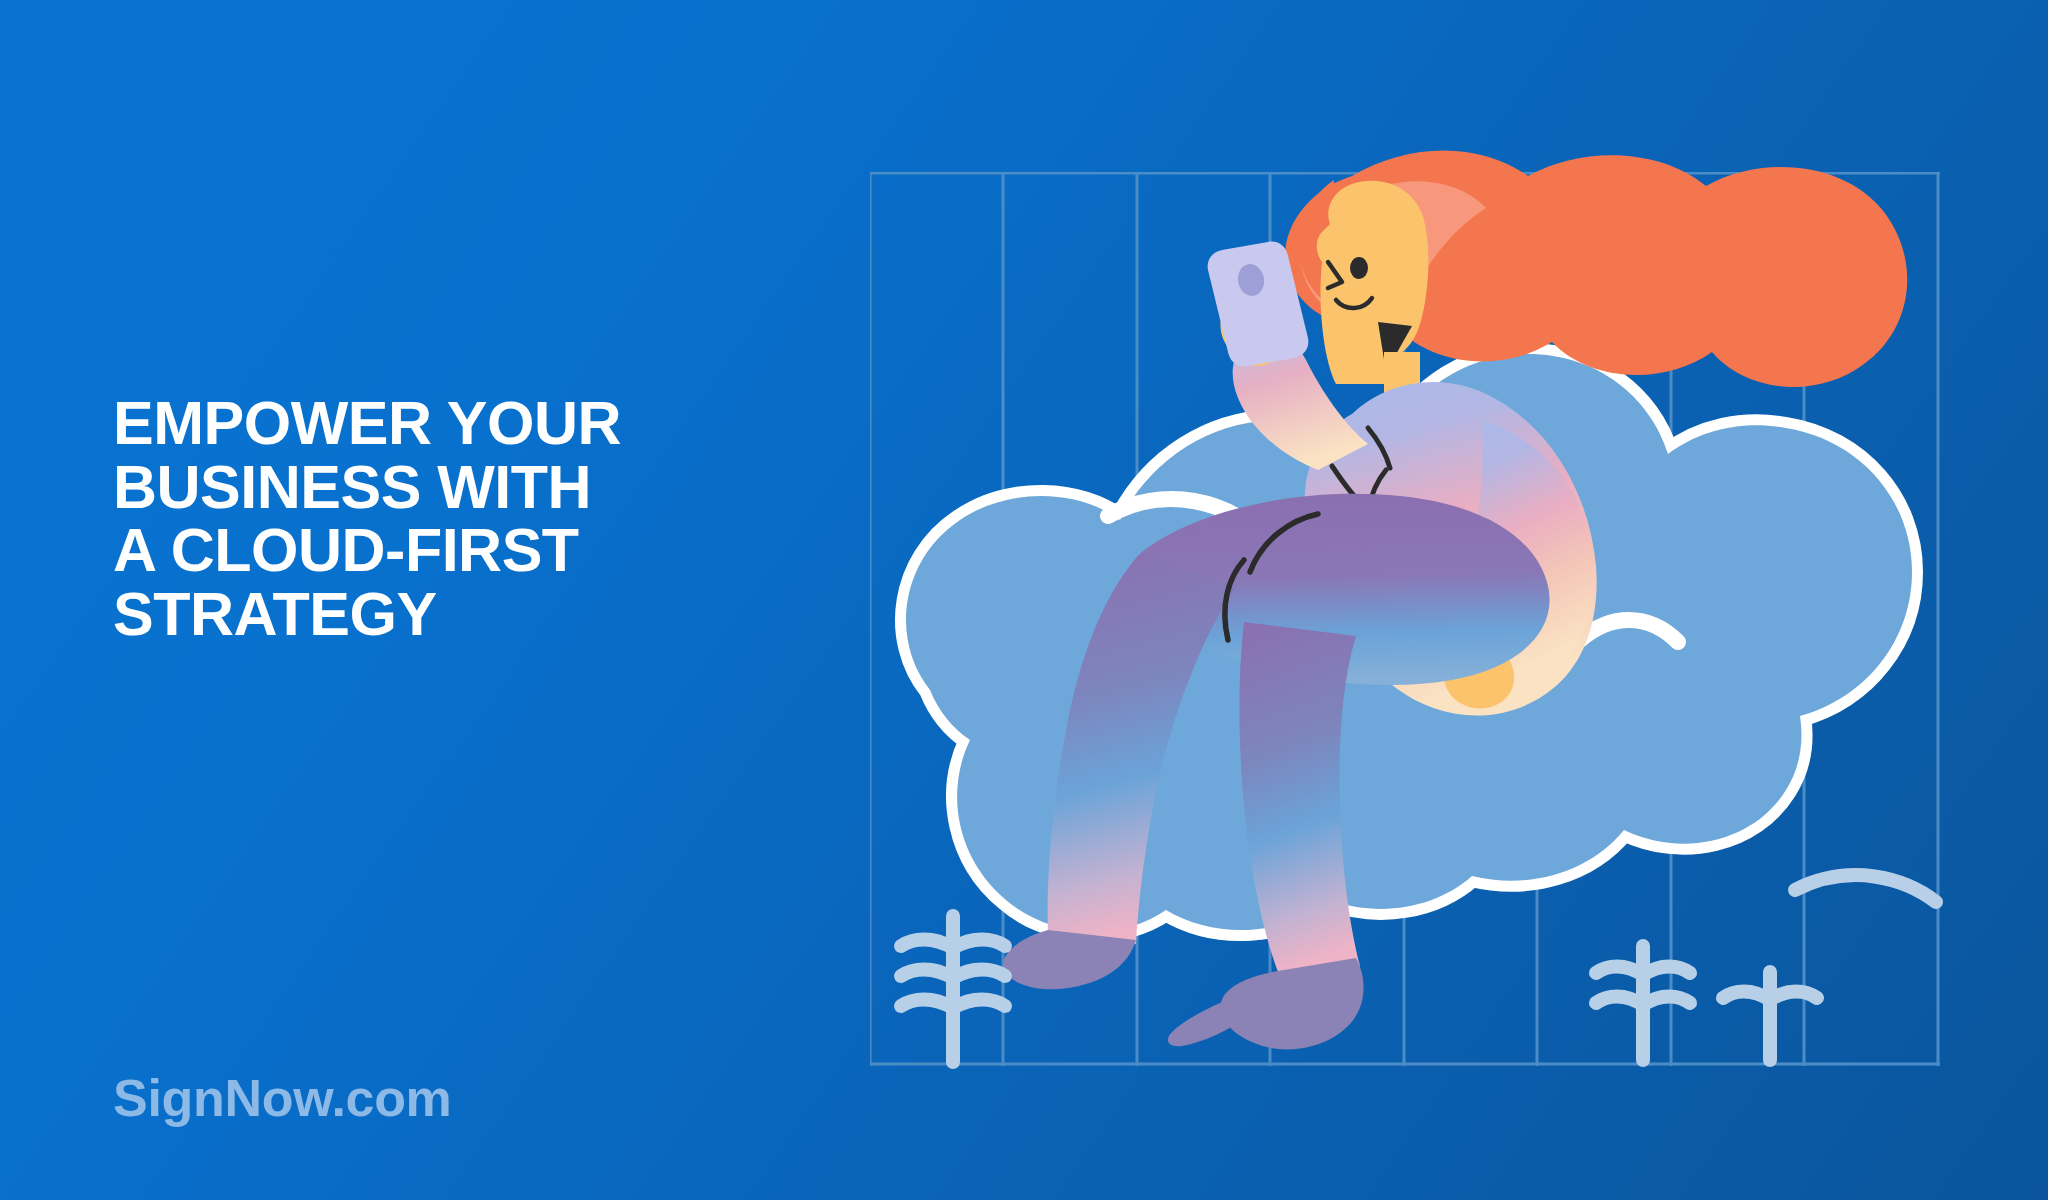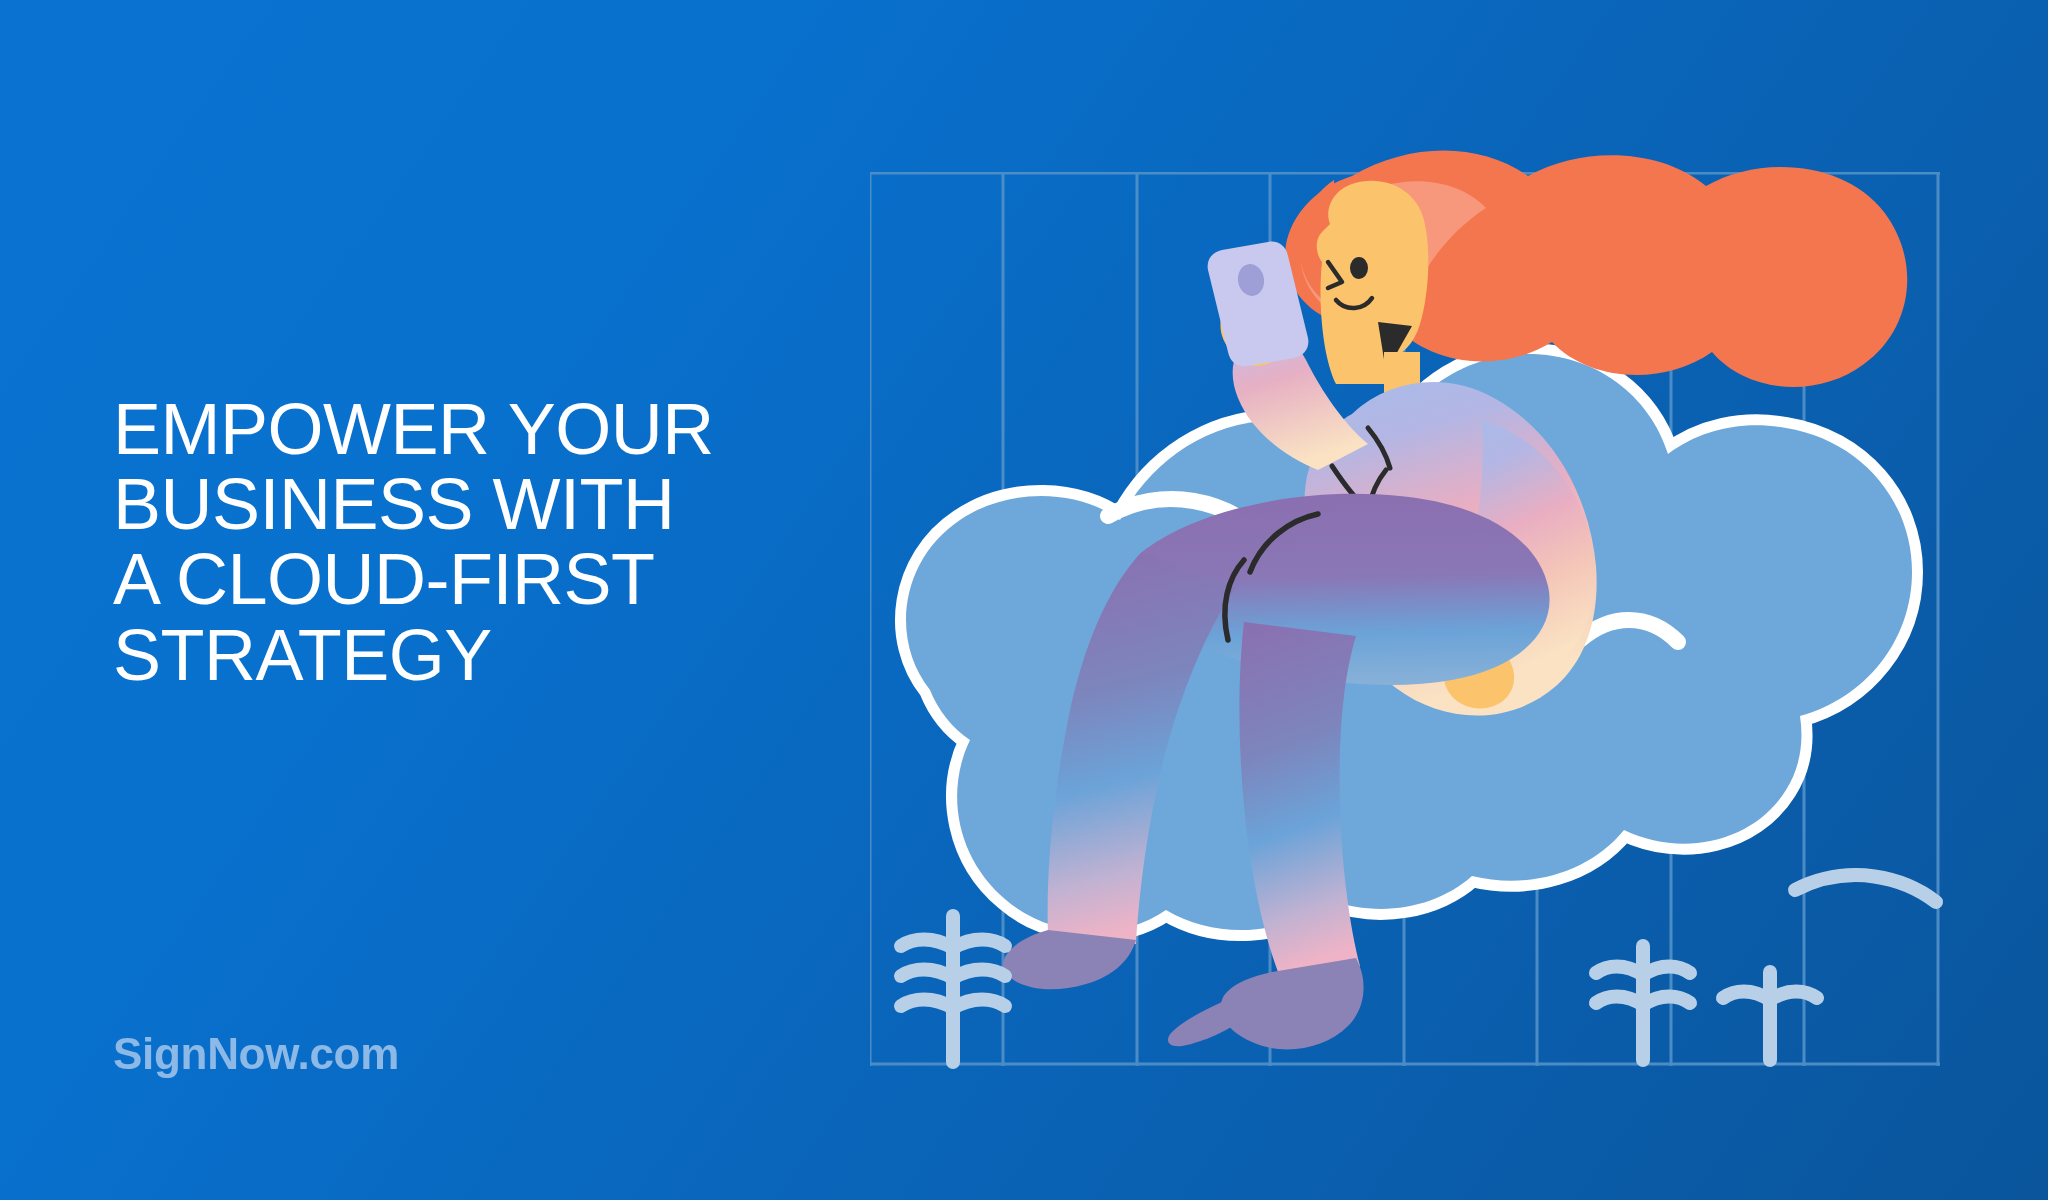--- a/index.html
+++ b/index.html
@@ -28,34 +28,34 @@
     height: 1200px;
   }
 
   .headline {
     position: absolute;
     top: 392px;
     left: 0;
     width: 690px;
     margin: 0;
     color: #ffffff;
-    font-size: 72px;
-    font-weight: normal;
+    font-size: 61px;
+    font-weight: bold;
     line-height: 1.045;
     letter-spacing: -0.5px;
     text-transform: uppercase;
     white-space: pre-line;
   }
 
   .brand {
     position: absolute;
-    top: 1032px;
+    top: 1072px;
     left: 0;
     color: #8db9e6;
-    font-size: 44px;
+    font-size: 52px;
     font-weight: bold;
     letter-spacing: -0.3px;
     line-height: 1;
   }
 
   
   .illo {
     position: absolute;
     left: 0;
     top: 0;

